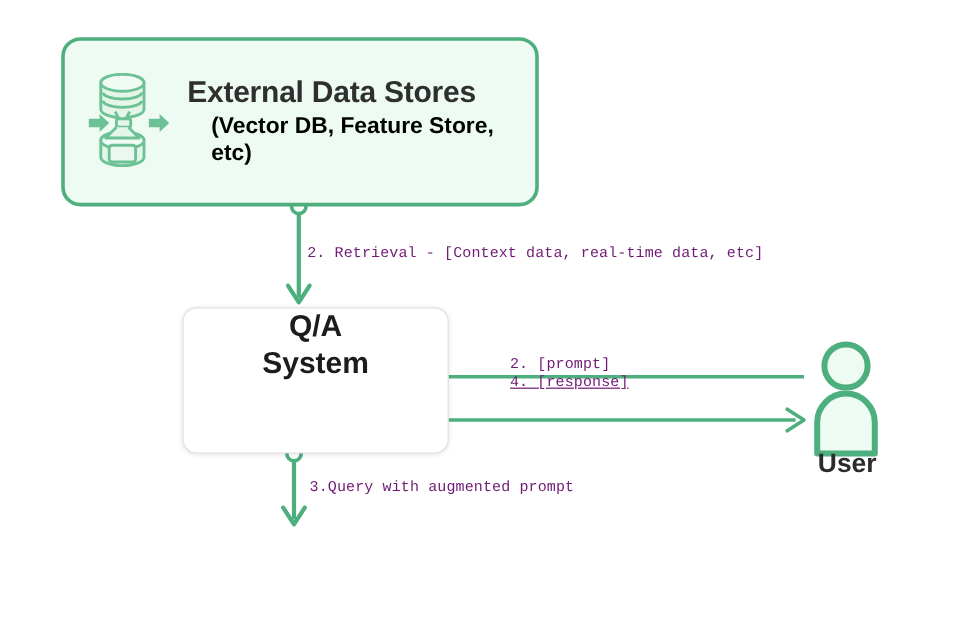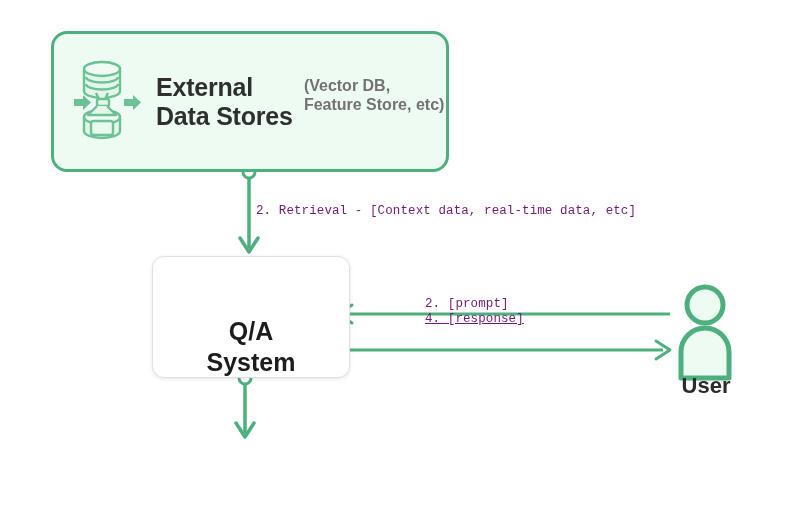--- a/index.html
+++ b/index.html
@@ -35,52 +35,53 @@
     padding-left: 18px;
   }
   #datastore-icon {
     width: 74px;
     height: 86px;
     flex: 0 0 auto;
     margin-right: 10px;
   }
   #datastore-text {
     display: flex;
-    flex-direction: row;
+    flex-direction: column;
     justify-content: center;
   }
   #datastore-title {
     font-size: 25px;
     font-weight: bold;
     color: #2f2f2f;
     line-height: 1.15;
     letter-spacing: -0.2px;
   }
   #datastore-subtitle {
-    font-size: 16px;
-    font-weight: bold;
-    color: #737373;
+    font-size: 19px;
+    font-weight: bold;
+    color: #000000;
     line-height: 1.2;
     margin-top: 3px;
+    margin-left: 20px;
   }
 
   
   #qa-node {
     position: absolute;
     left: 152px;
     top: 256px;
-    width: 198px;
+    width: 222px;
     height: 122px;
     background: #ffffff;
     border: 1px solid #e0e0e0;
     border-radius: 12px;
     box-sizing: border-box;
     box-shadow: 0 1px 4px rgba(0,0,0,0.10);
     display: flex;
-    align-items: flex-end;
+    align-items: flex-start;
     justify-content: center;
   }
   #qa-label {
     font-size: 25px;
     font-weight: bold;
     color: #1c1c1c;
     text-align: center;
     line-height: 1.22;
     white-space: pre-line;
   }
@@ -222,14 +223,15 @@
     <svg id="user-icon" viewBox="0 0 64 100" width="64" height="100">
       <circle cx="32" cy="21" r="18" fill="#edfbf2" stroke="#4caf7d" stroke-width="5"></circle>
       <path d="M8,94 v-26 a24,24 0 0 1 48,0 v26 z" fill="#edfbf2" stroke="#4caf7d" stroke-width="5" stroke-linejoin="round"></path>
     </svg>
   </div>
   <div id="user-label">User</div>
 
   <div class="edge-label" id="label-retrieval">2. Retrieval - [Context data, real-time data, etc]</div>
   <div class="edge-label" id="label-prompt">2. [prompt]</div>
   <div class="edge-label" id="label-response">4. [response]</div>
+  <div class="edge-label" id="label-query">3.Query with augmented prompt</div>
 
 </div>
 
 </body></html>

